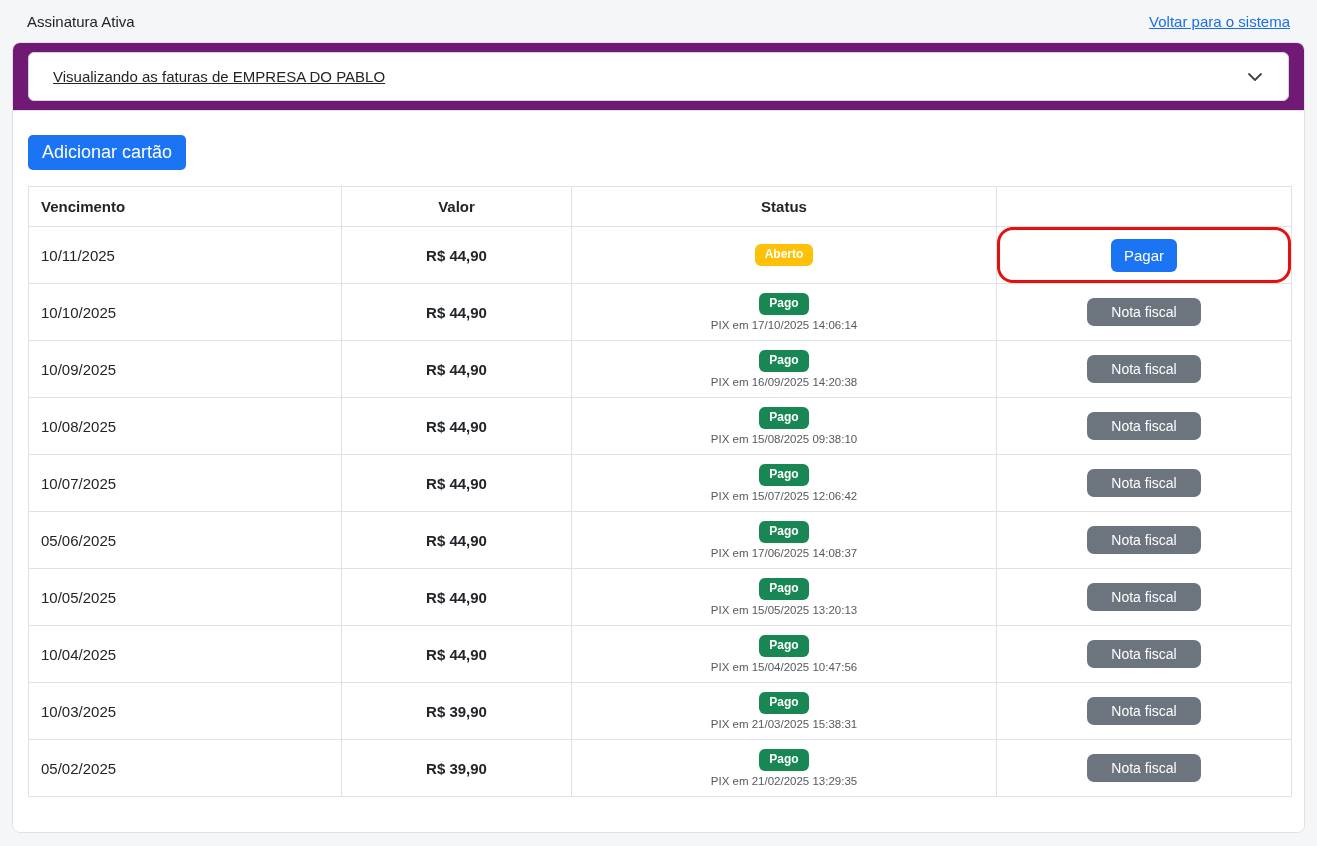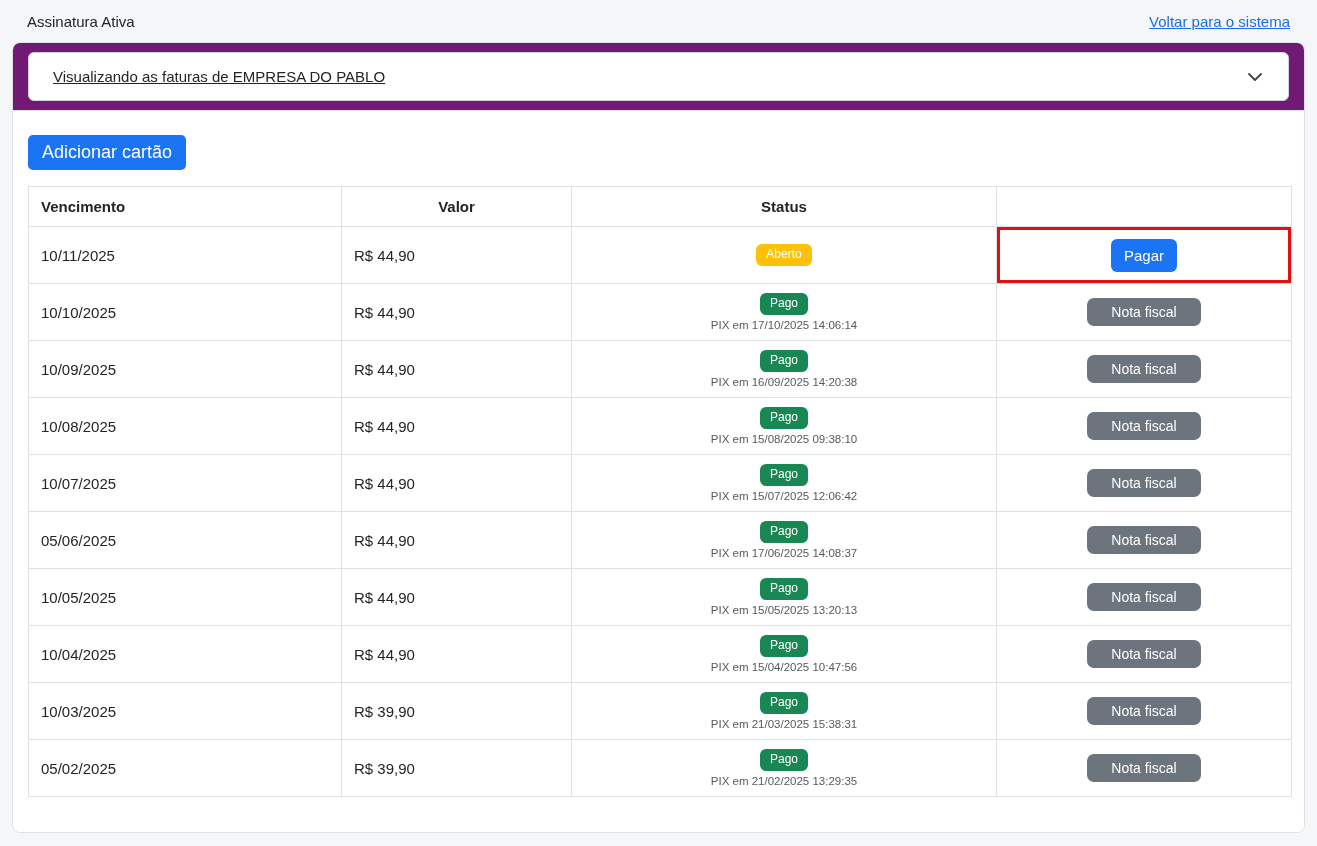--- a/index.html
+++ b/index.html
@@ -82,30 +82,30 @@
   th{
     font-weight:bold;
     padding:10px 12px;
     height:40px;
   }
   th.h-due{text-align:left;}
   th.h-val{}
   th.h-status{text-align:center;}
   td{height:57px;padding:6px 12px;}
   td.col-due{text-align:left;}
-  td.col-value{text-align:left;}
+  td.col-value{text-align:center;font-weight:bold;}
   td.col-status{text-align:center;}
-  td.col-action{text-align:center;}
+  td.col-action{text-align:center;border-radius:16px;}
   td.highlight{box-shadow:inset 0 0 0 3px var(--hl-red);}
   .badge{
     display:inline-block;
     padding:4px 10px;
     border-radius:6px;
     color:#fff;
-    font-weight:normal;
+    font-weight:bold;
     font-size:12px;
     line-height:1.1;
   }
   .badge.open{background:var(--open);}
   .badge.paid{background:var(--paid);}
   .detail{
     font-size:11.5px;
     color:var(--muted);
     margin-top:4px;
   }

